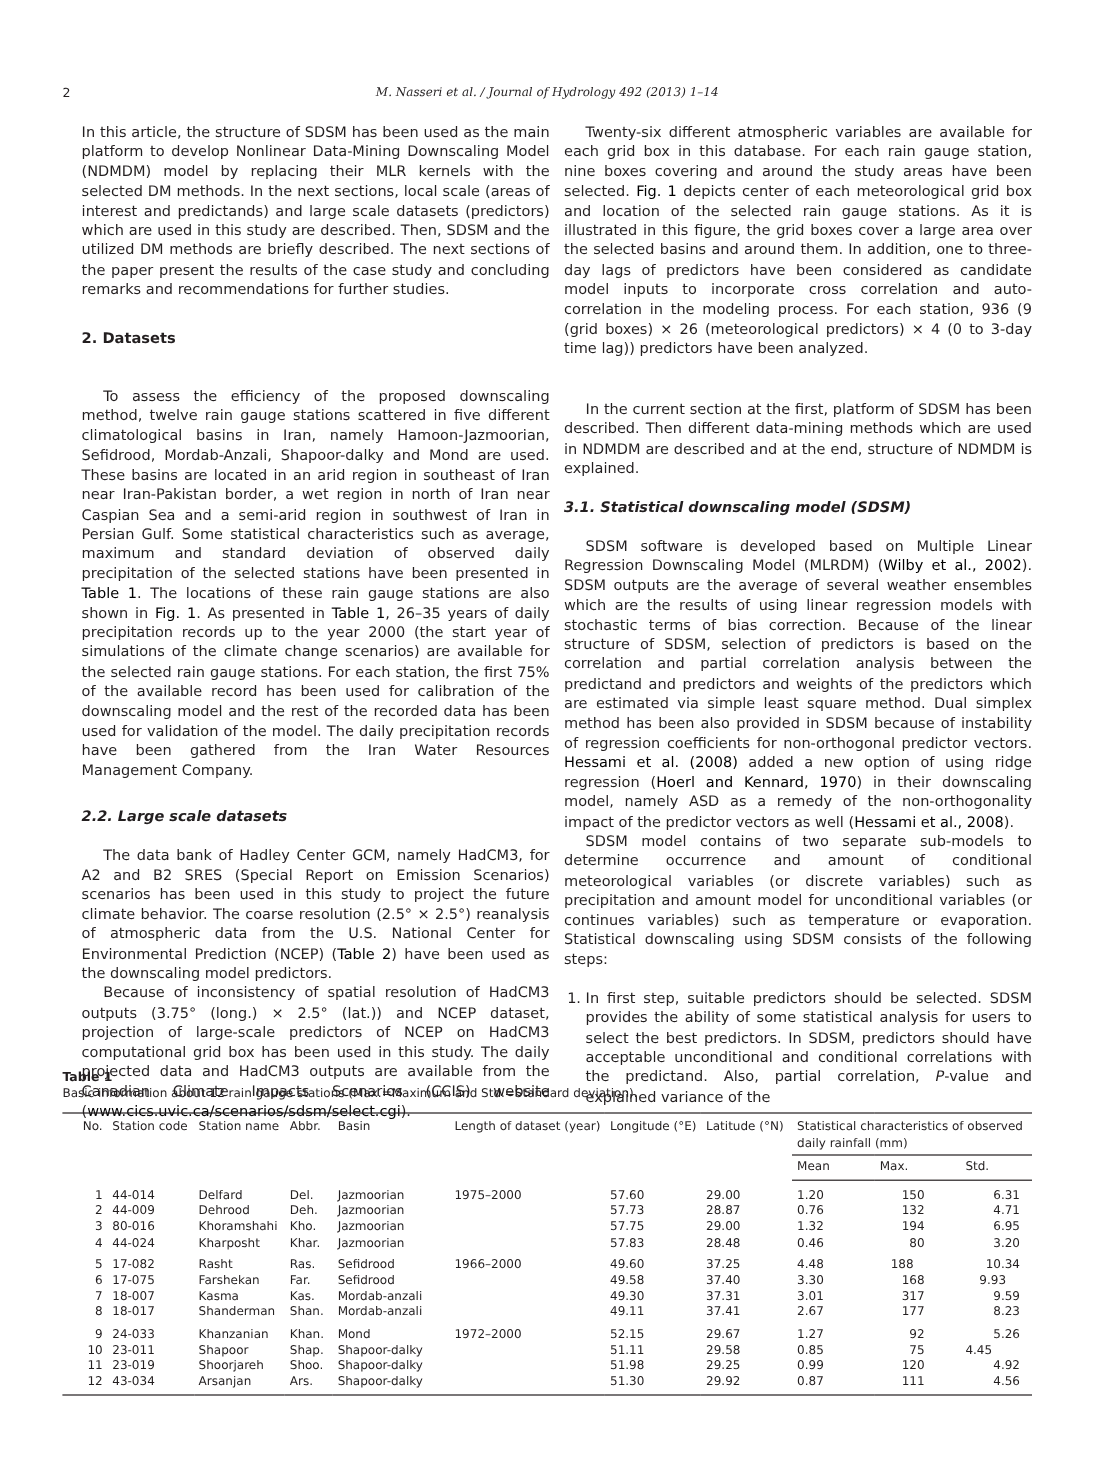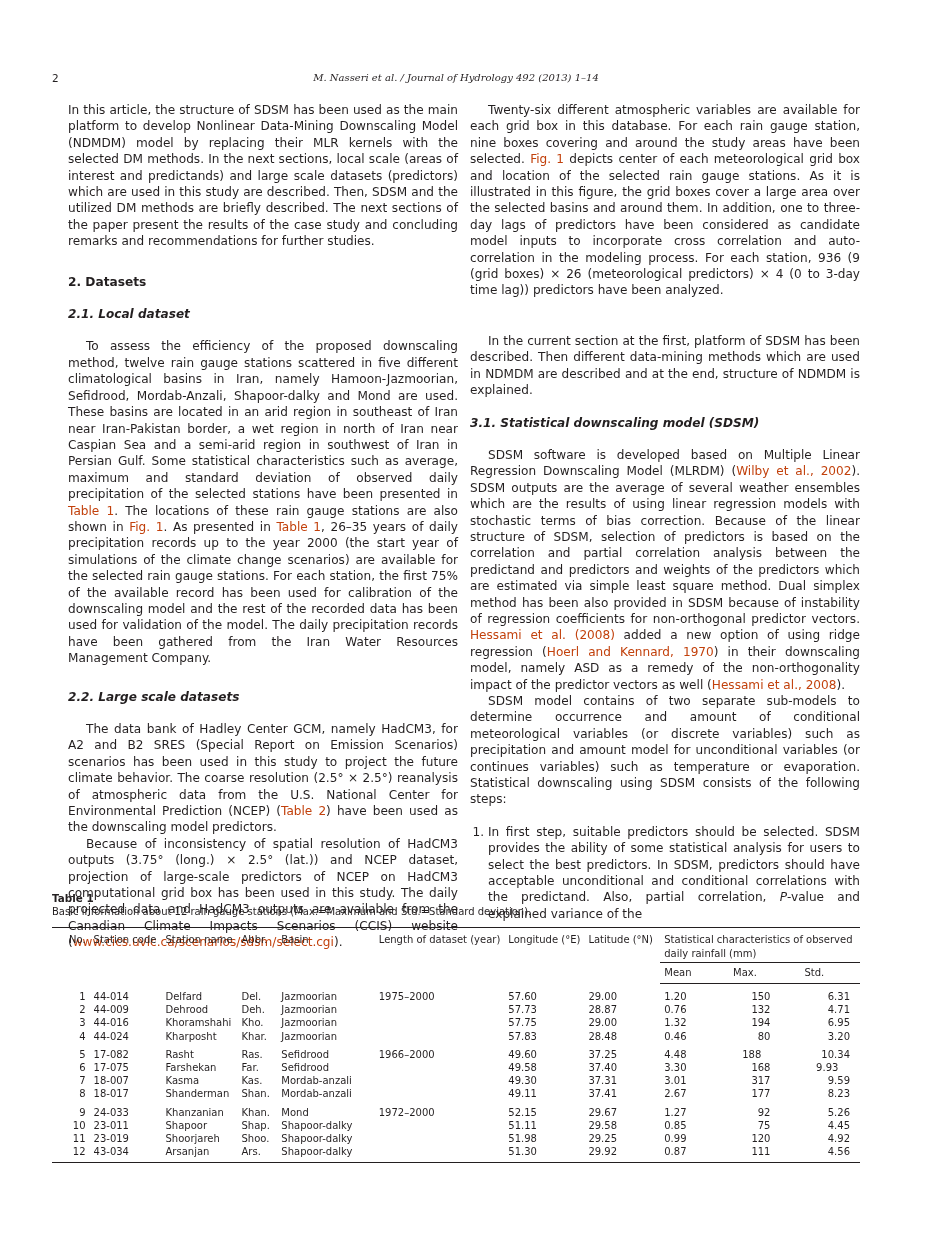--- a/index.html
+++ b/index.html
@@ -20,21 +20,21 @@
     position: absolute; top: 102px; width: 390px;
     font-size: 12.1px; line-height: 16.4px; text-align: justify;
     hyphens: manual;
   }
   .col.left { left: 68px; }
   .col.right { left: 470px; }
   .col p { margin: 0; }
   .col p.ind { text-indent: 18px; }
   .sec-h { font-weight: bold; font-size: 12.2px; margin: 0; }
   .sub-h { font-style: italic; font-size: 12.1px; margin: 0; }
-  a.ref { color: #c2410c; text-decoration: none; }
+  a.ref { color: #000000; text-decoration: none; }
   ol.steps { margin: 0; padding-left: 18px; }
   ol.steps li { padding-left: 0; }
   .table-block {
     position: absolute; left: 52px; top: 892px; width: 808px;
     font-size: 10px;
   }
   .tbl-title { font-weight: bold; font-size: 10.4px; line-height: 13px; }
   .tbl-caption { font-size: 10px; line-height: 14px; margin-bottom: 8px; }
   table.t1 { width: 808px; border-collapse: collapse; font-size: 10px; }
   table.t1 th, table.t1 td {
@@ -58,21 +58,20 @@
   <span class="jr">M. Nasseri et al. / Journal of Hydrology 492 (2013) 1–14</span>
 </div>
 
 <div class="col left">
   <p>In this article, the structure of SDSM has been used as the main platform to develop Nonlinear Data-Mining Downscaling Model (NDMDM) model by replacing their MLR kernels with the selected DM methods. In the next sections, local scale (areas of interest and predictands) and large scale datasets (predictors) which are used in this study are described. Then, SDSM and the utilized DM methods are briefly described. The next sections of the paper present the results of the case study and concluding remarks and recommendations for further studies.</p>
 
   <div style="height:24px"></div>
   <h2 class="sec-h">2. Datasets</h2>
 
   <div style="height:16px"></div>
-  <h3 class="sub-h">2.1. Local dataset</h3>
 
   <div style="height:16px"></div>
   <p class="ind"><span>To assess the efficiency of the proposed downscaling method, twelve rain gauge stations scattered in five different climatological basins in Iran, namely Hamoon-Jazmoorian, Sefidrood, Mordab-Anzali, Shapoor-dalky and Mond are used. These basins are located in an arid region in southeast of Iran near Iran-Pakistan border, a wet region in north of Iran near Caspian Sea and a semi-arid region in southwest of Iran in Persian Gulf. Some statistical characteristics such as average, maximum and standard deviation of observed daily precipitation of the selected stations have been presented in </span><a class="ref" href="#">Table 1</a><span>. The locations of these rain gauge stations are also shown in </span><a class="ref" href="#">Fig. 1</a><span>. As presented in </span><a class="ref" href="#">Table 1</a><span>, 26–35 years of daily precipitation records up to the year 2000 (the start year of simulations of the climate change scenarios) are available for the selected rain gauge stations. For each station, the first 75% of the available record has been used for calibration of the downscaling model and the rest of the recorded data has been used for validation of the model. The daily precipitation records have been gathered from the Iran Water Resources Management Company.</span></p>
 
   <div style="height:22px"></div>
   <h3 class="sub-h">2.2. Large scale datasets</h3>
 
   <div style="height:16px"></div>
   <p class="ind"><span>The data bank of Hadley Center GCM, namely HadCM3, for A2 and B2 SRES (Special Report on Emission Scenarios) scenarios has been used in this study to project the future climate behavior. The coarse resolution (2.5° × 2.5°) reanalysis of atmospheric data from the U.S. National Center for Environmental Prediction (NCEP) (</span><a class="ref" href="#">Table 2</a><span>) have been used as the downscaling model predictors.</span></p>
   <p class="ind"><span>Because of inconsistency of spatial resolution of HadCM3 outputs (3.75° (long.) × 2.5° (lat.)) and NCEP dataset, projection of large-scale predictors of NCEP on HadCM3 computational grid box has been used in this study. The daily projected data and HadCM3 outputs are available from the Canadian Climate Impacts Scenarios (CCIS) website (</span><a class="ref" href="#">www.cics.uvic.ca/scenarios/sdsm/select.cgi</a><span>).</span></p>
@@ -156,21 +155,21 @@
           <td>Jazmoorian</td>
           <td></td>
           <td>57.73</td>
           <td>28.87</td>
           <td>0.76</td>
           <td style="text-align: right; padding-right: 30px;">132</td>
           <td style="text-align: right; padding-right: 10px;">4.71</td>
         </tr>
         <tr>
           <td class="num">3</td>
-          <td>44-016</td>
+          <td>80-016</td>
           <td>Khoramshahi</td>
           <td>Kho.</td>
           <td>Jazmoorian</td>
           <td></td>
           <td>57.75</td>
           <td>29.00</td>
           <td>1.32</td>
           <td style="text-align: right; padding-right: 30px;">194</td>
           <td style="text-align: right; padding-right: 10px;">6.95</td>
         </tr>
@@ -256,21 +255,21 @@
           <td class="num">10</td>
           <td>23-011</td>
           <td>Shapoor</td>
           <td>Shap.</td>
           <td>Shapoor-dalky</td>
           <td></td>
           <td>51.11</td>
           <td>29.58</td>
           <td>0.85</td>
           <td style="text-align: right; padding-right: 30px;">75</td>
-          <td style="text-align: right; padding-right: 10px;">4.45</td>
+          <td style="padding-right: 10px;">4.45</td>
         </tr>
         <tr>
           <td class="num">11</td>
           <td>23-019</td>
           <td>Shoorjareh</td>
           <td>Shoo.</td>
           <td>Shapoor-dalky</td>
           <td></td>
           <td>51.98</td>
           <td>29.25</td>

